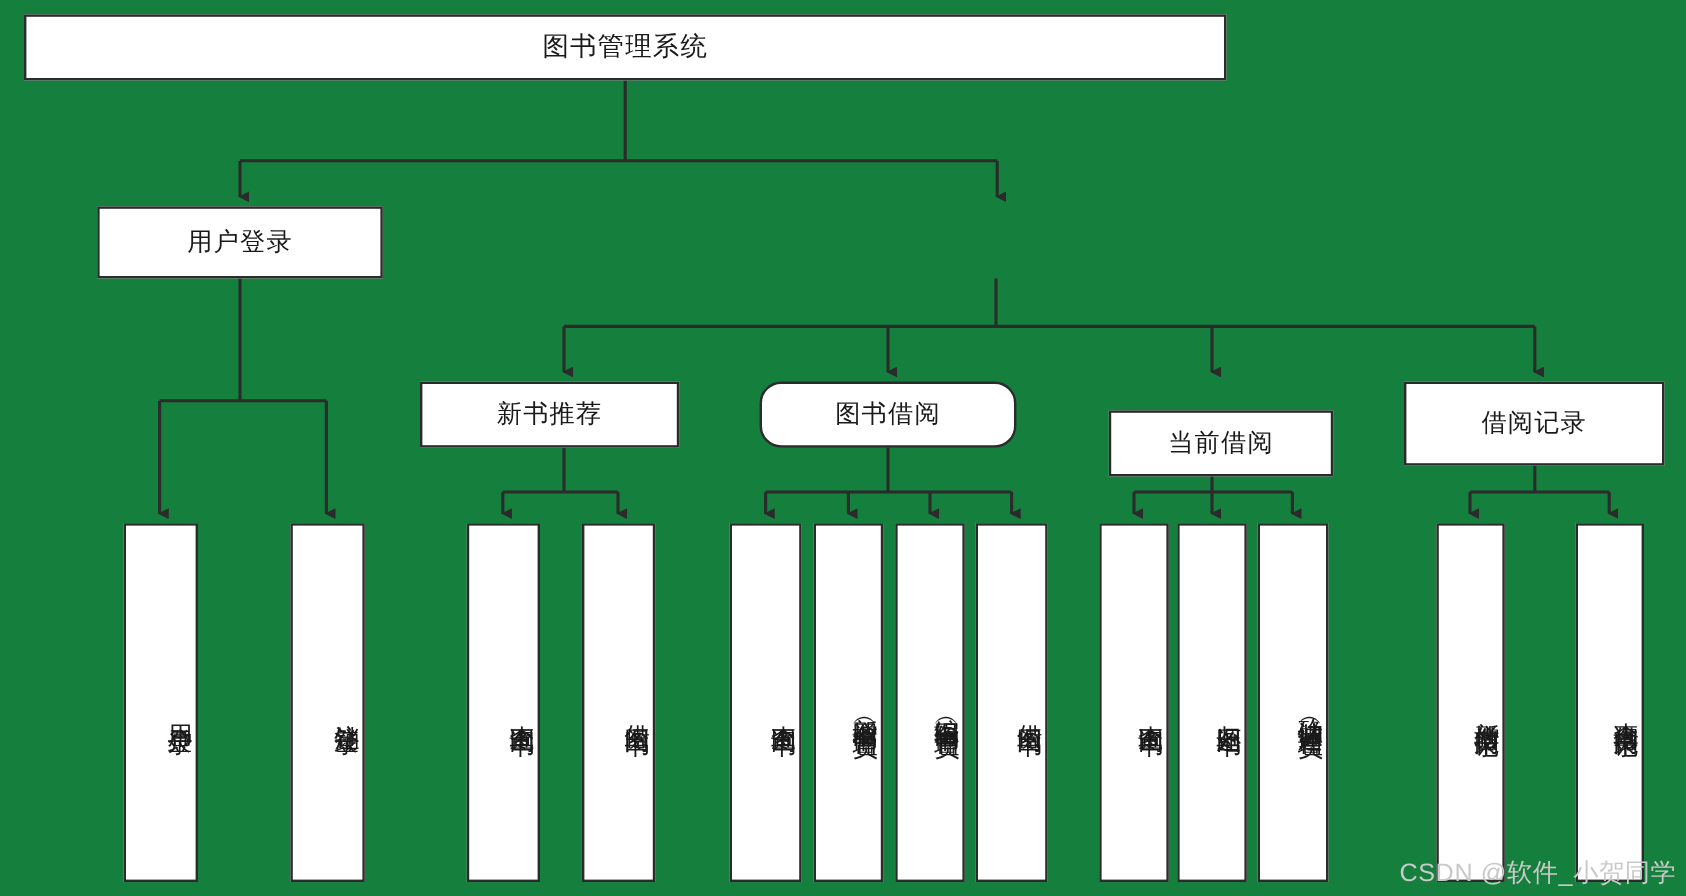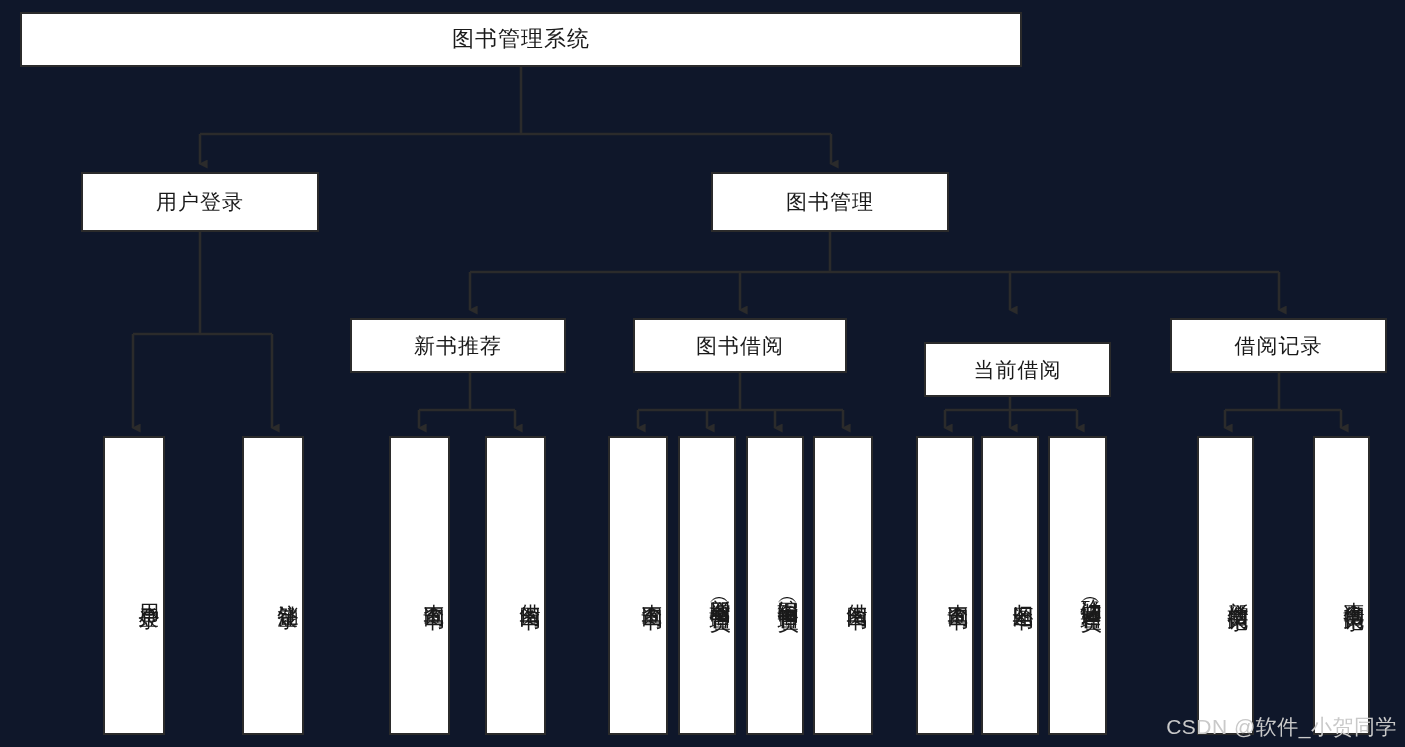--- a/index.html
+++ b/index.html
@@ -7,21 +7,21 @@
     padding: 0;
     background: #ffffff;
   }
   body {
     font-family: "Liberation Sans", "DejaVu Sans", sans-serif;
   }
   #canvas {
     position: relative;
     width: 1405px;
     height: 747px;
-    background: #0f172a;
+    background: #15803d;
     overflow: hidden;
   }
   svg.wires {
     position: absolute;
     left: 0;
     top: 0;
     width: 1405px;
     height: 747px;
     pointer-events: none;
   }
@@ -122,29 +122,28 @@
       <path d="M1225,410 L1341,410"></path>
       <path d="M1225,410 L1225,428" marker-end="url(#arrow)"></path>
       <path d="M1341,410 L1341,428" marker-end="url(#arrow)"></path>
     </g>
   </svg>
 
   <div class="node horiz root" style="left:20px; top:12px; width:1002px; height:55px;">图书管理系统</div>
 
   <div class="node horiz" style="left:81px; top:172px; width:238px; height:60px;">用户登录</div>
 
-  <div class="node horiz" style="left:711px; top:172px; width:238px; height:60px;">图书管理</div>
 
   <div class="node horiz" style="left:350px; top:318px; width:216px; height:55px;">新书推荐</div>
 
-  <div class="node horiz" style="left:633px; top:318px; width:214px; height:55px;">图书借阅</div>
+  <div class="node horiz" style="left:633px; top:318px; width:214px; height:55px;border-radius:18px;">图书借阅</div>
 
   <div class="node horiz" style="left:924px; top:318px; width:187px; height:55px;margin-top:24px;">当前借阅</div>
 
-  <div class="node horiz" style="left:1170px; top:318px; width:217px; height:55px;">借阅记录</div>
+  <div class="node horiz" style="left:1170px; top:318px; width:217px; height:70px;">借阅记录</div>
 
   <div class="node vert" style="left:103px; top:436px; width:62px; height:299px;">
     <span class="vtext">用户登录</span>
   </div>
 
   <div class="node vert" style="left:242px; top:436px; width:62px; height:299px;">
     <span class="vtext">注销登录</span>
   </div>
 
   <div class="node vert" style="left:389px; top:436px; width:61px; height:299px;">

